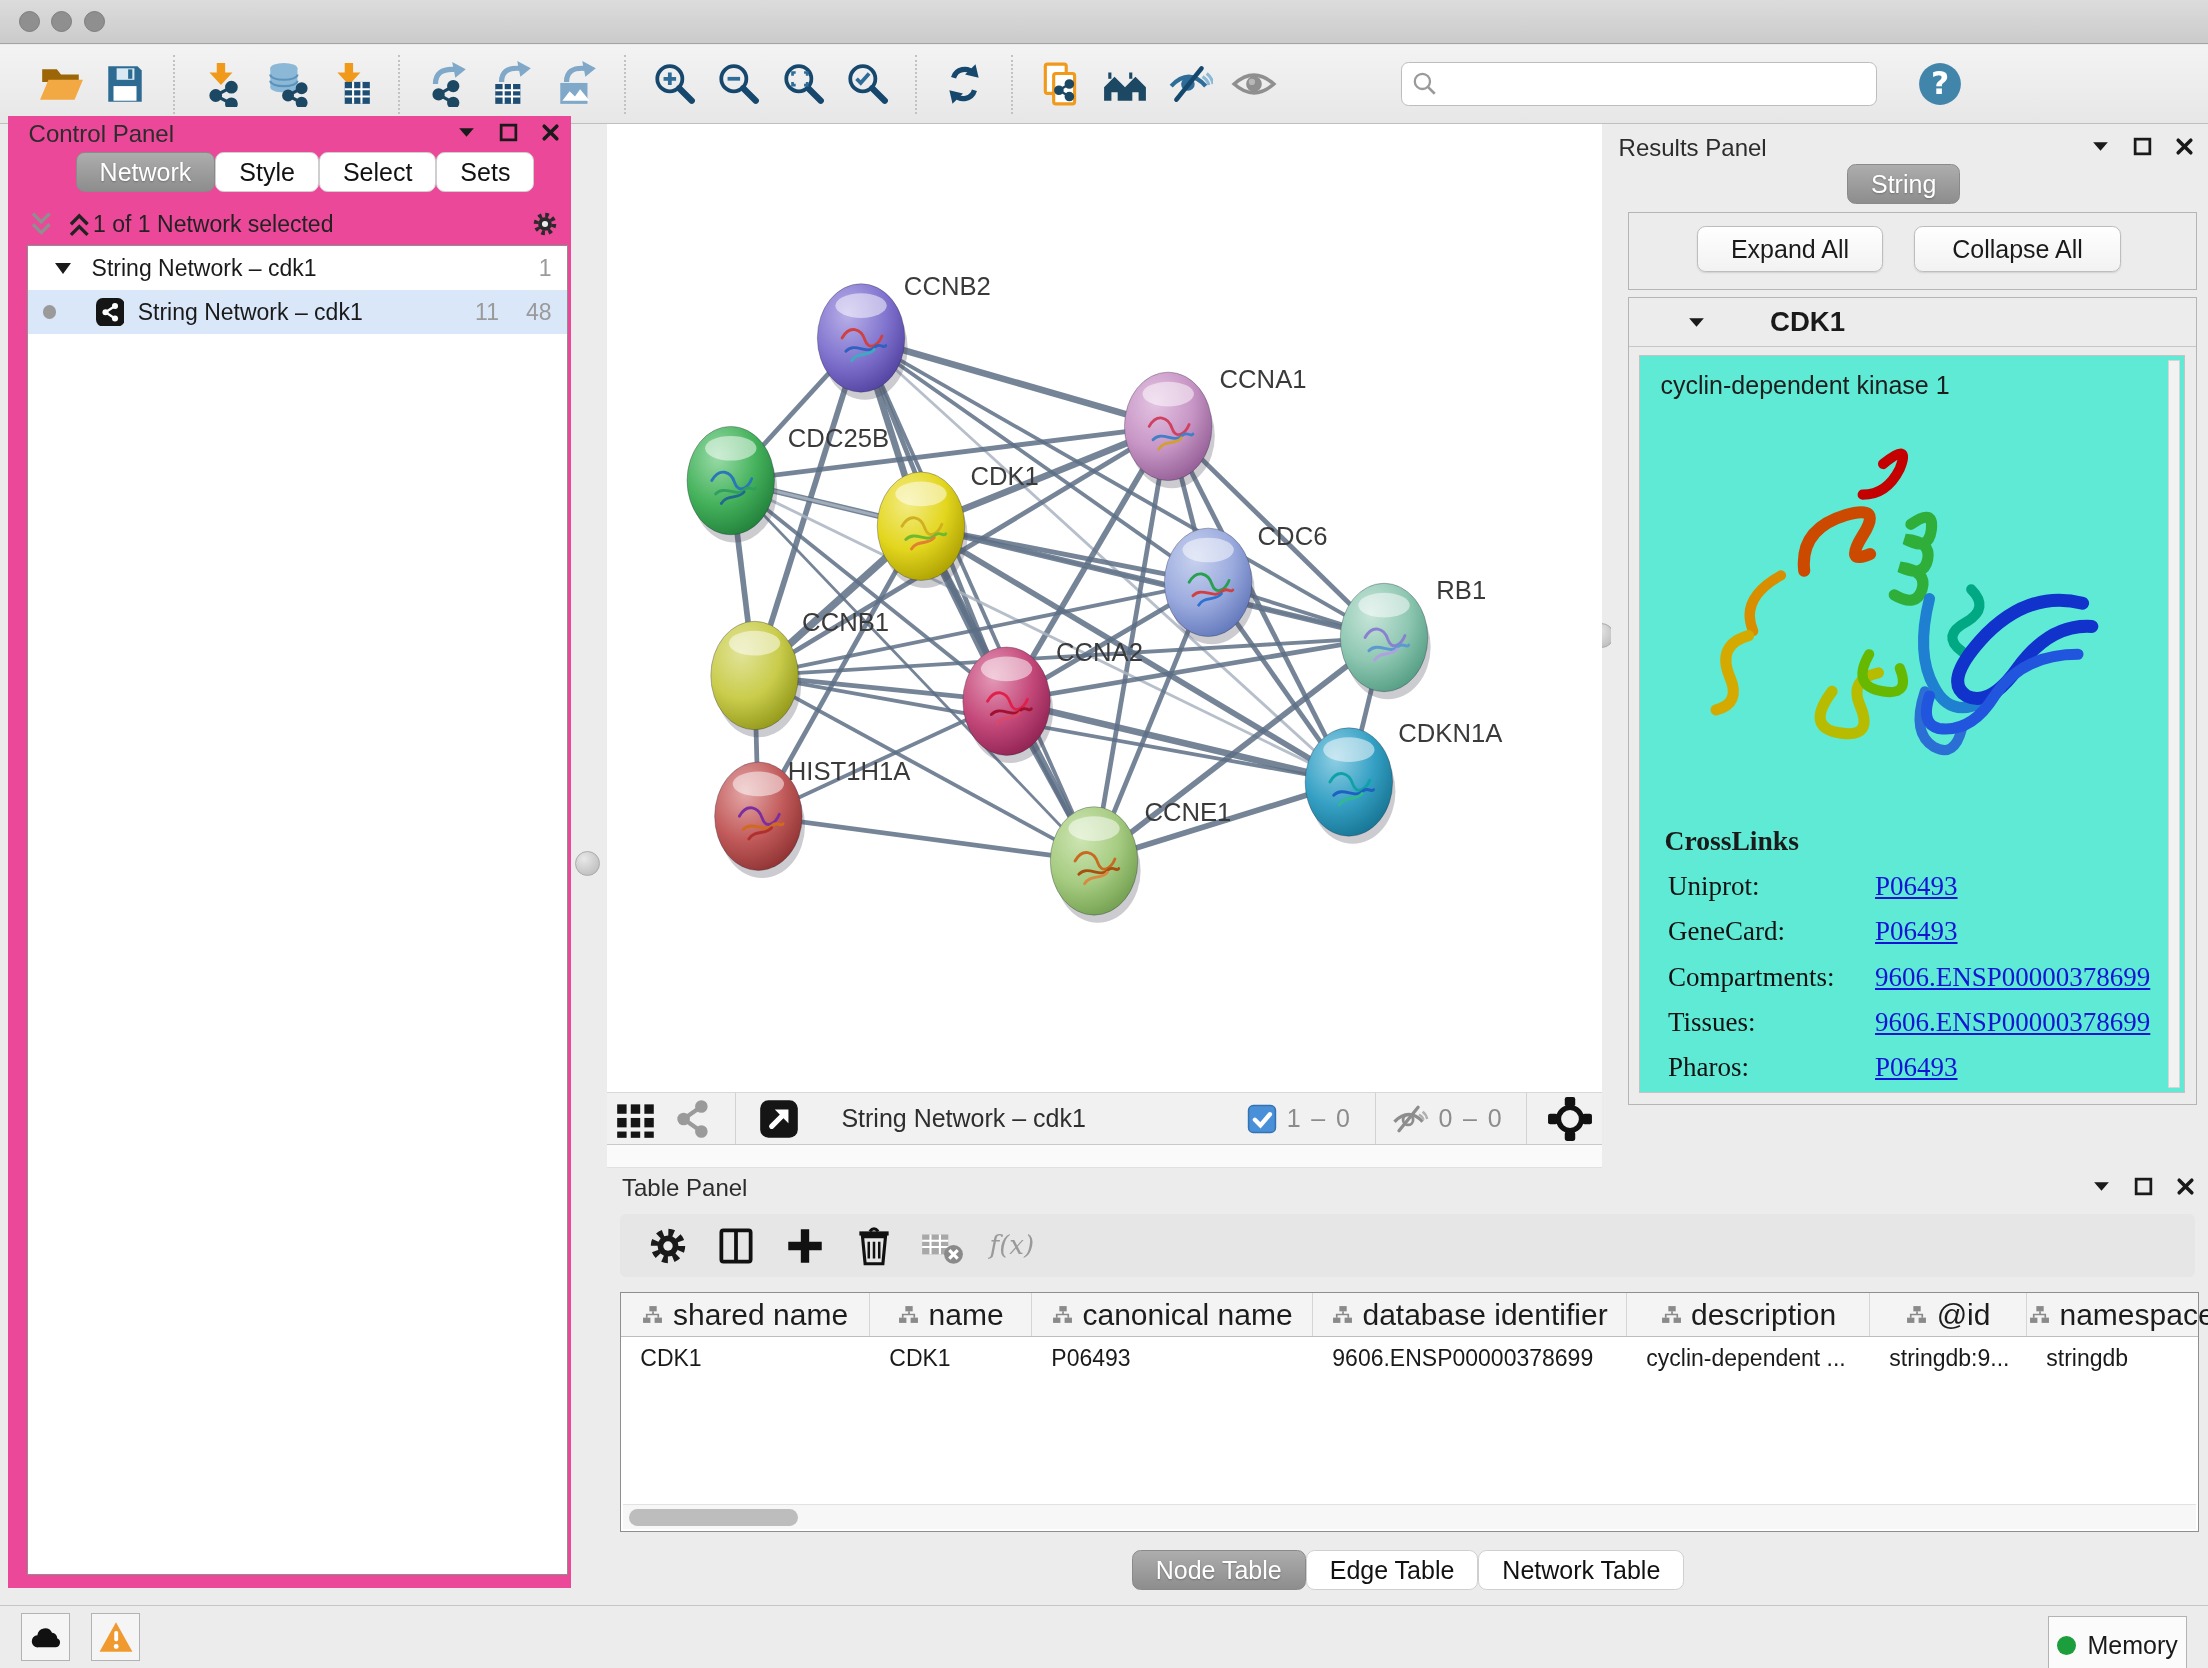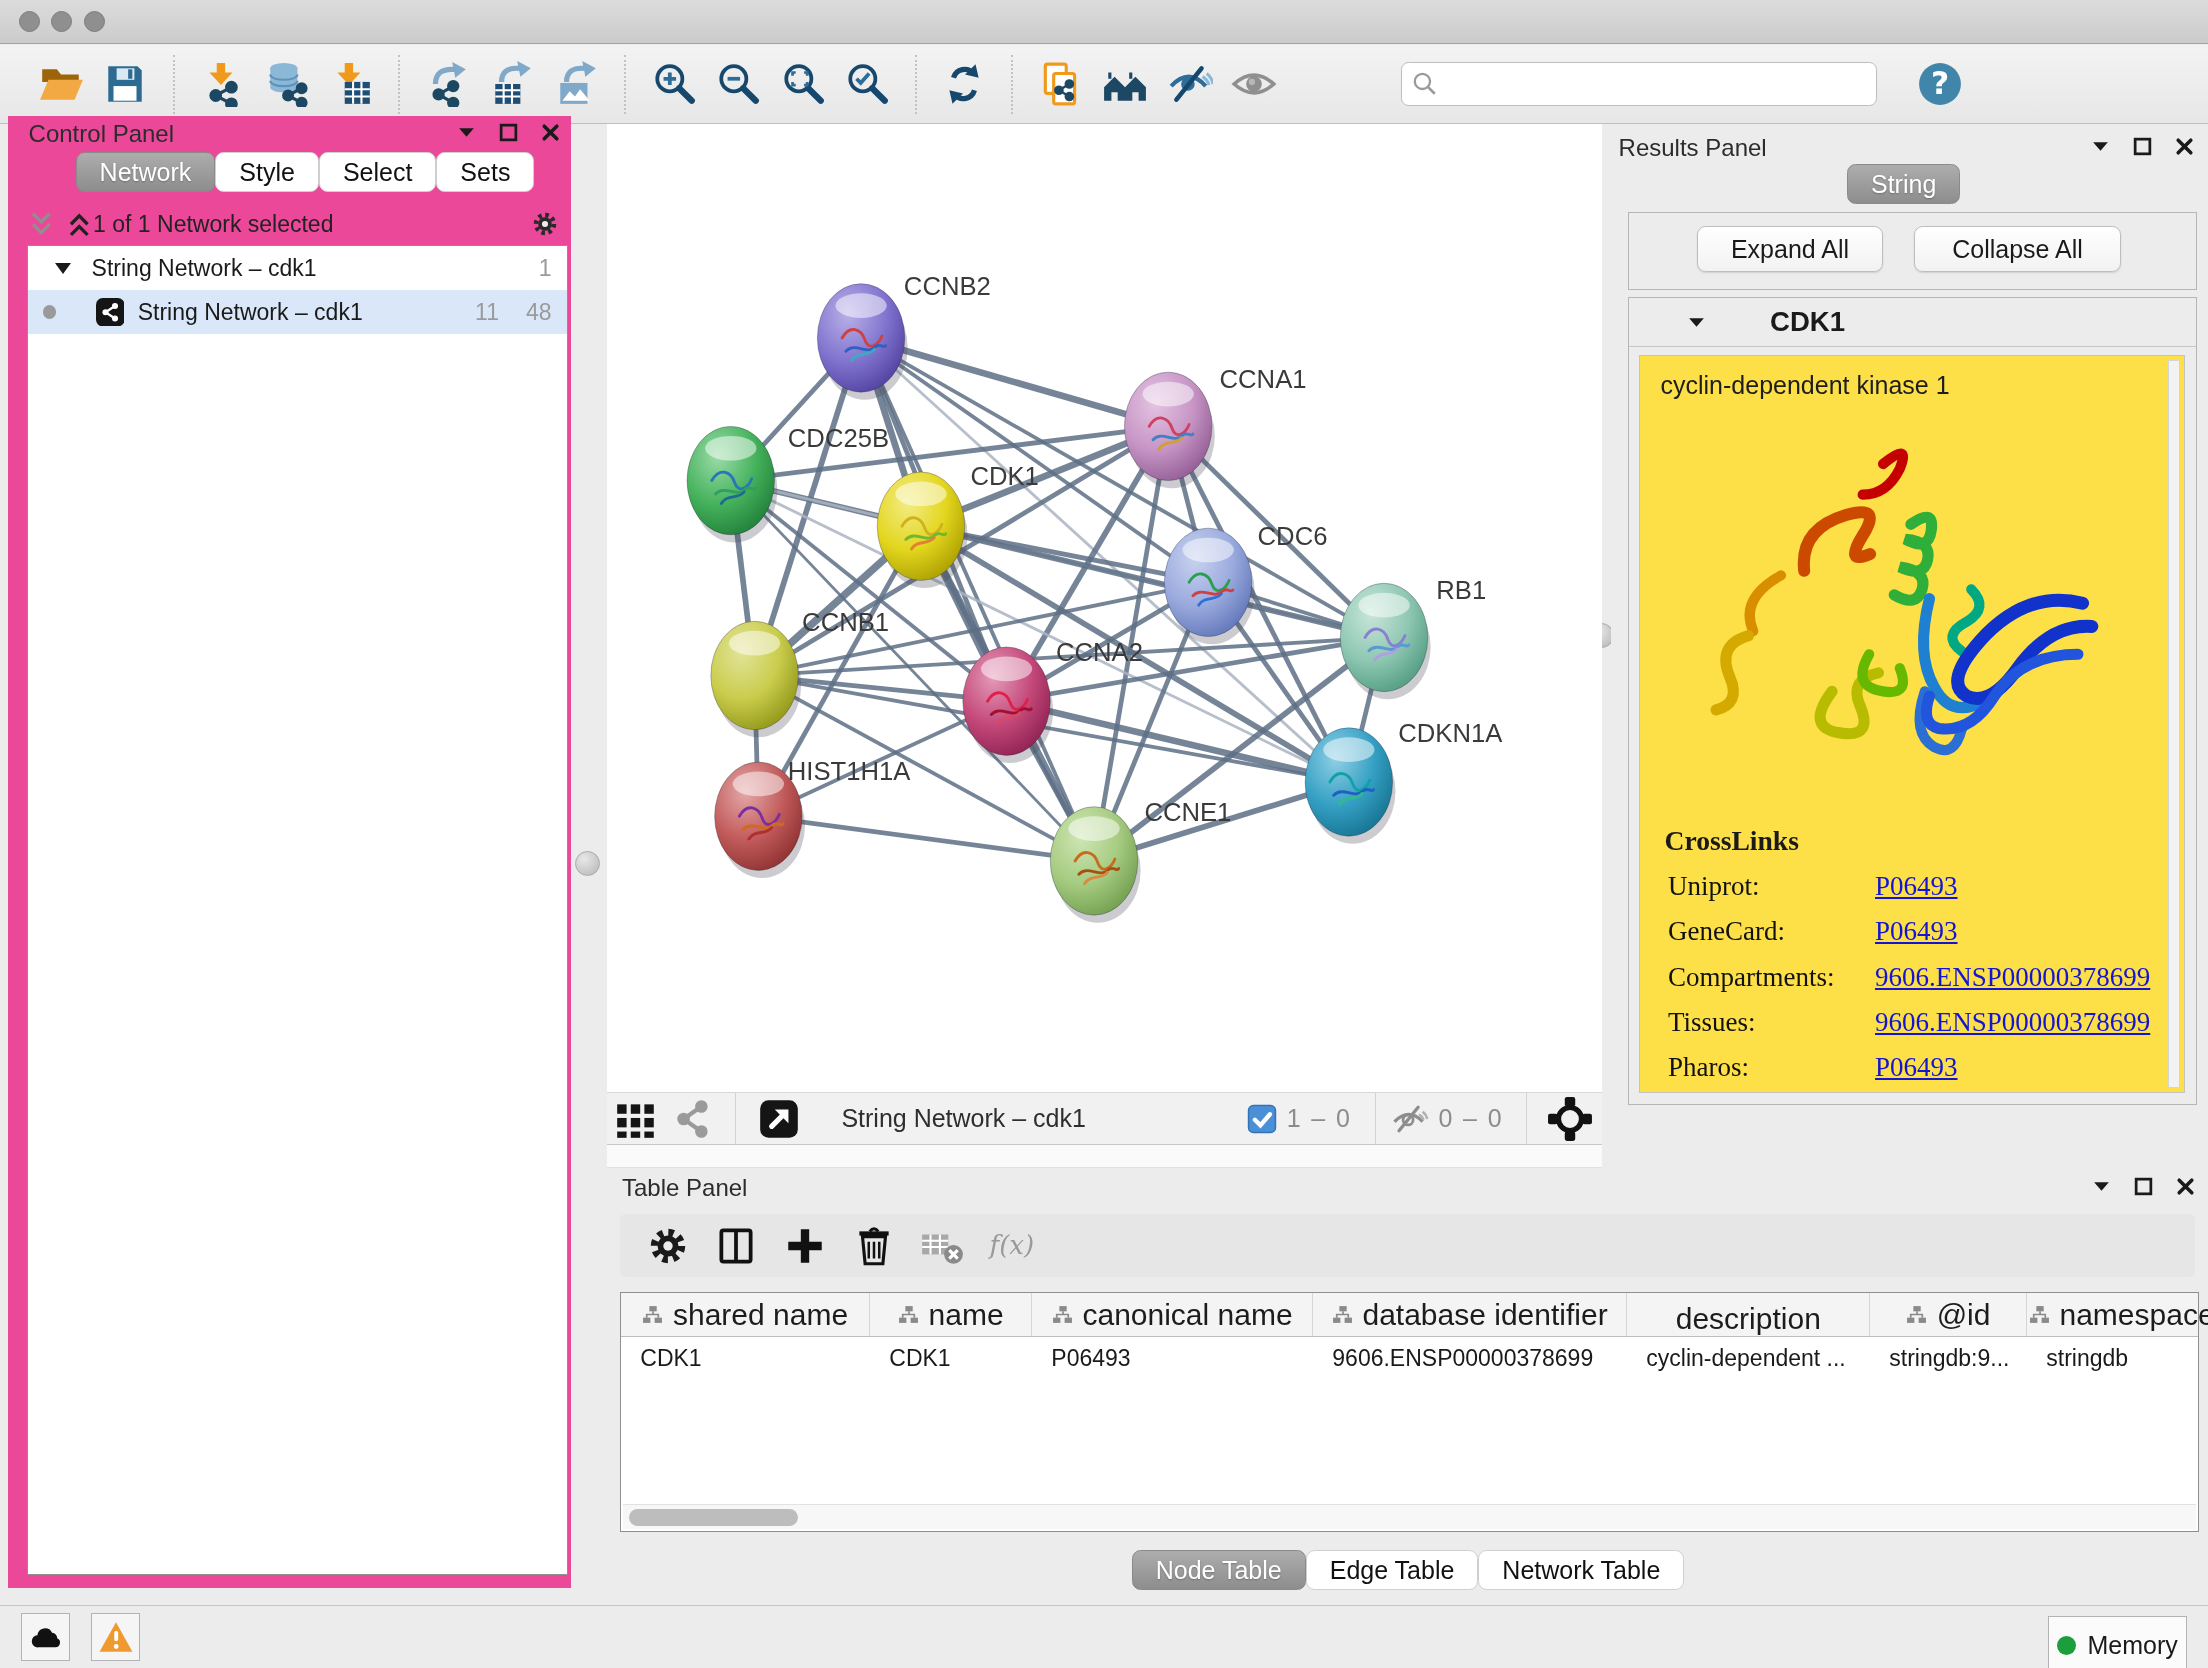--- a/index.html
+++ b/index.html
@@ -53,21 +53,21 @@
   .cv-title{font-size:25px;color:#2e2e2e;margin-left:34px}
   .badge{font-size:25px;color:#8c8c8c;letter-spacing:1.9px;margin:0 9.5px}
   .hsplit{left:607px;top:1145px;width:995px;height:23px;background:#fafafa;border-bottom:1px solid #e0e0e0}
 
   
   .rpanel{left:1611px;top:126px;width:597px;height:1042px;background:#ececec}
   .rbox{border:1.9px solid #b5b5b5;background:#ececec}
   .btn{background:linear-gradient(#ffffff,#f2f2f2);border:1px solid #bdbdbd;border-radius:8.6px;font-size:25px;display:flex;align-items:center;justify-content:center;box-shadow:0 1px 1.9px rgba(0,0,0,.12)}
   .entryhead{display:flex;align-items:center;height:49px;border-bottom:1px solid #c6c6c6}
   .entryname{font-size:27.6px;font-weight:bold;margin-left:63px}
-  .innerbox{background:#fde047;border:1.9px solid #c3c3c3}
+  .innerbox{background:#5eead4;border:1.9px solid #c3c3c3}
   .desc{font-size:25px;color:#1d1d1d}
   .clhead{font-family:"Liberation Serif",serif;font-weight:bold;font-size:27.6px}
   .clrow{display:flex;margin:14.3px 0 0 28.5px;font-family:"Liberation Serif",serif;font-size:27px}
   .clrow .cll{width:207px;color:#111}
   .clrow a{color:#1414d4;text-decoration:underline;cursor:pointer}
   .rscroll{position:absolute;right:3.8px;top:3.8px;bottom:3.8px;width:11.4px;background:#f2f2f2;border:1px solid #d5d5d5}
 
   
   .tpanel{left:607px;top:1168px;width:1602px;height:430px;background:#ececec}
   .tp-toolbar{left:13.3px;top:46px;width:1575px;height:63px;background:#e6e6e6;border-radius:5.7px;display:flex;align-items:center;padding-left:13.3px}
@@ -768,21 +768,21 @@
               <use href="#ico-sort"></use>
             </svg>
             <span>canonical name</span>
           </div>
           <div class="th" style="width: 314px;">
             <svg viewBox="0 0 22 22" width="21" height="21">
               <use href="#ico-sort"></use>
             </svg>
             <span>database identifier</span>
           </div>
-          <div class="th" style="width: 243px; flex-direction: column;">
+          <div class="th" style="width: 243px;">
             <svg viewBox="0 0 22 22" width="21" height="21">
               <use href="#ico-sort"></use>
             </svg>
             <span>description</span>
           </div>
           <div class="th" style="width: 157px;">
             <svg viewBox="0 0 22 22" width="21" height="21">
               <use href="#ico-sort"></use>
             </svg>
             <span>@id</span>

